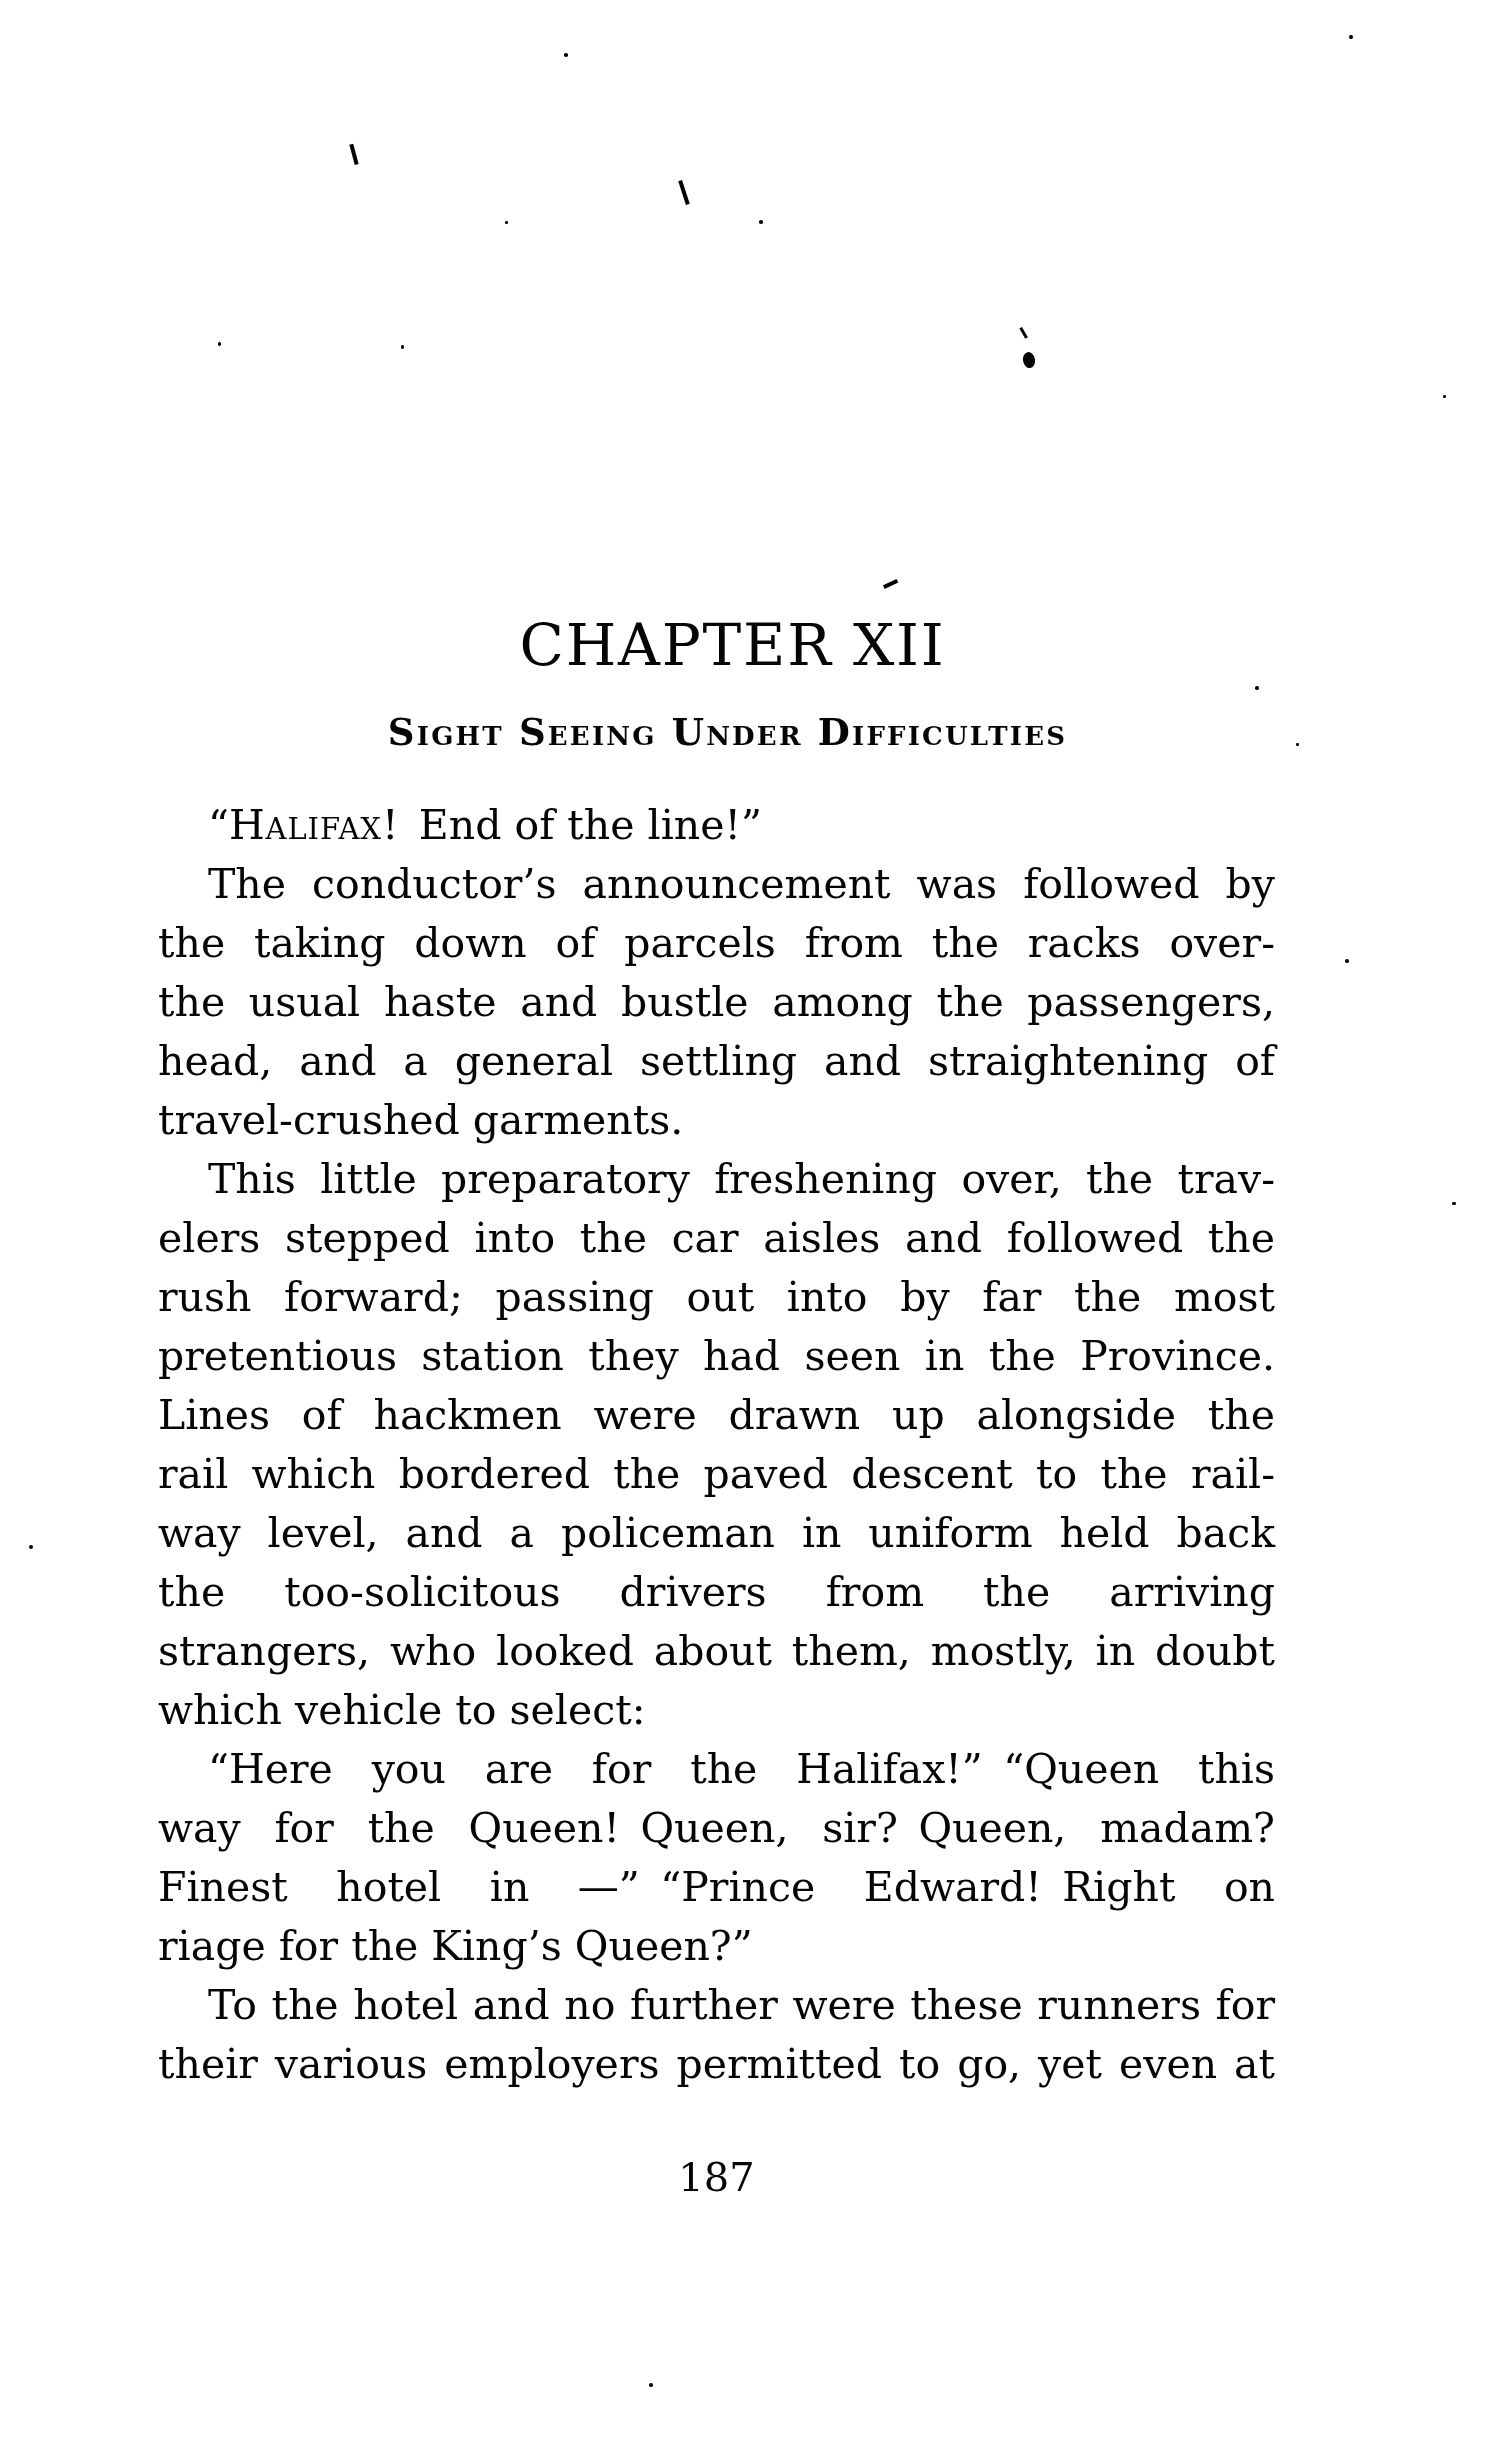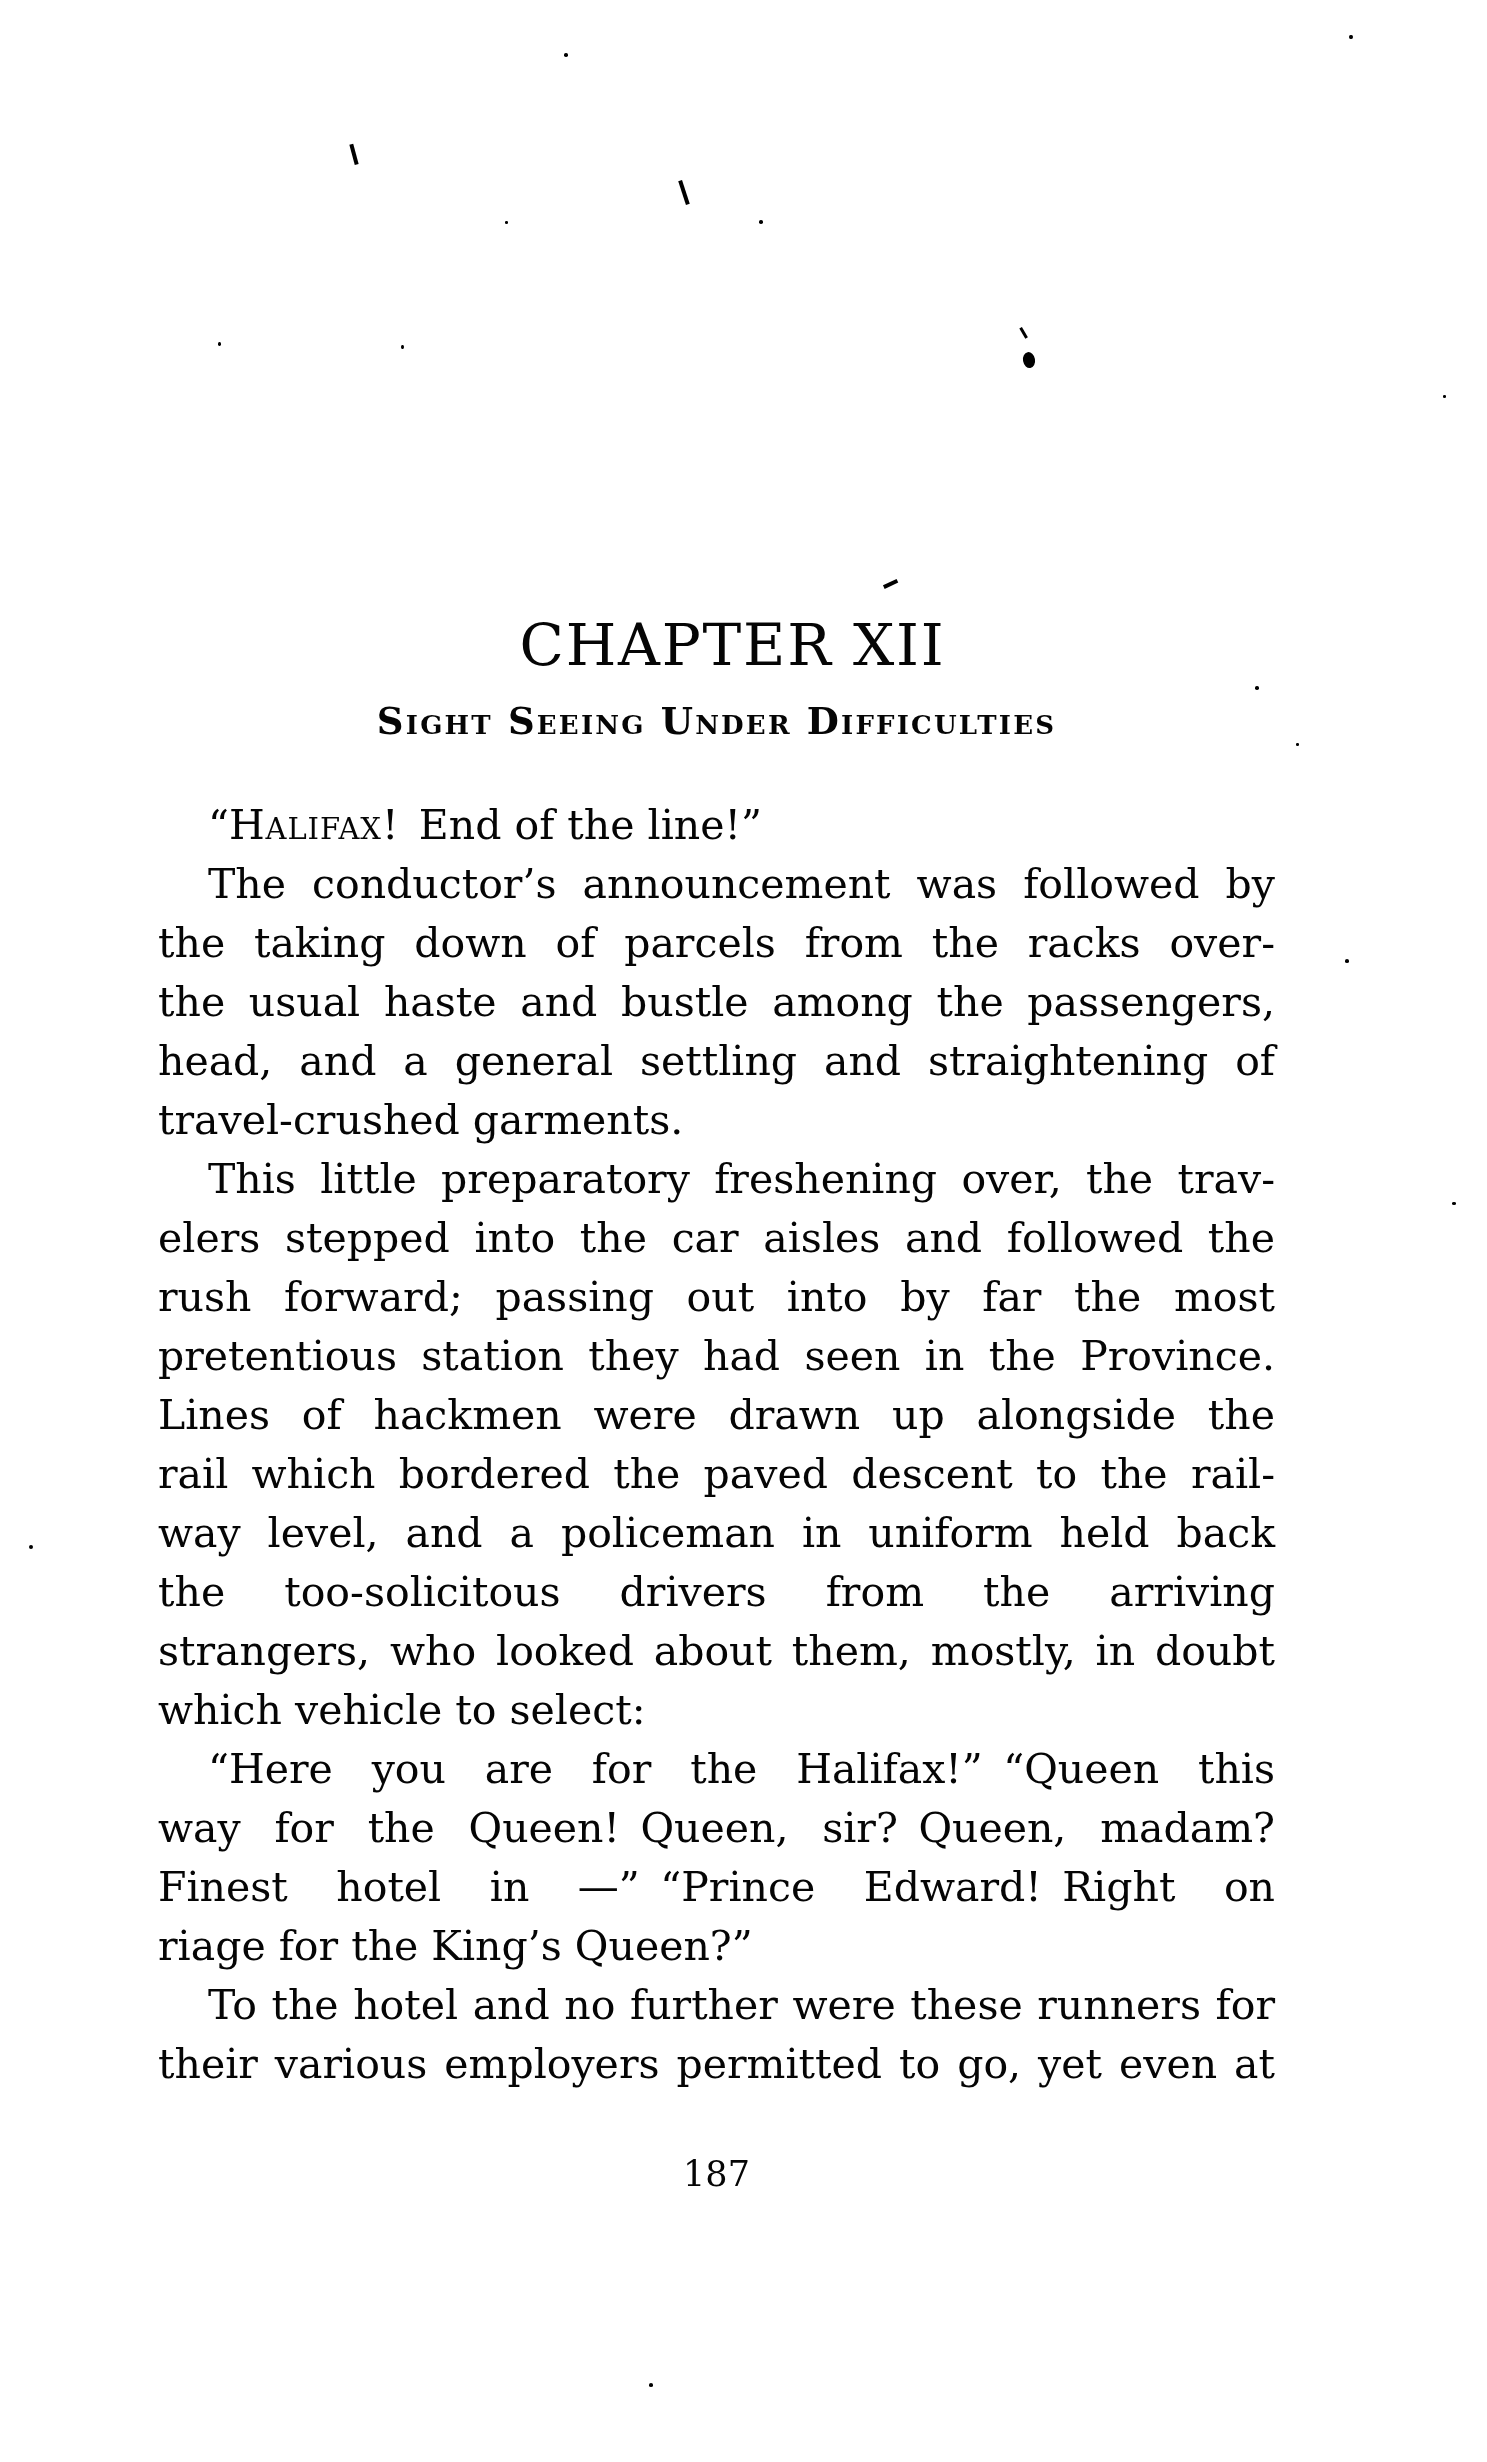--- a/index.html
+++ b/index.html
@@ -19,21 +19,21 @@
     margin: 16px;
     font-size: 58px; font-weight: normal;
     letter-spacing: 1.8px;
     line-height: 1;
     text-align: center;
     white-space: nowrap;
   }
   h2.subtitle {
     position: absolute;
     left: 158px; width: 1117px; top: 703px;
-    margin: 0;
+    margin: 11px;
     font-size: 37px; font-weight: bold;
     font-variant: small-caps;
     letter-spacing: 2.2px;
     line-height: 1;
     text-align: center;
     white-space: nowrap;
   }
 
   .bodytext {
     position: absolute;
@@ -46,21 +46,21 @@
     text-align-last: justify;
     white-space: nowrap;
   }
   .line.indent { padding-left: 50px; }
   .line.short  { text-align-last: left; }
   .sc { font-variant: small-caps; letter-spacing: 0.9px; }
 
   .folio {
     position: absolute;
     left: 158px; width: 1117px; top: 2157px;
-    font-size: 35px;
+    font-size: 40px;
     line-height: 1;
     text-align: center;
   }
 
   
   .speck { position: absolute; background: #000; }
   .speck.round { border-radius: 50%; }
 </style>
 </head>
 <body>

